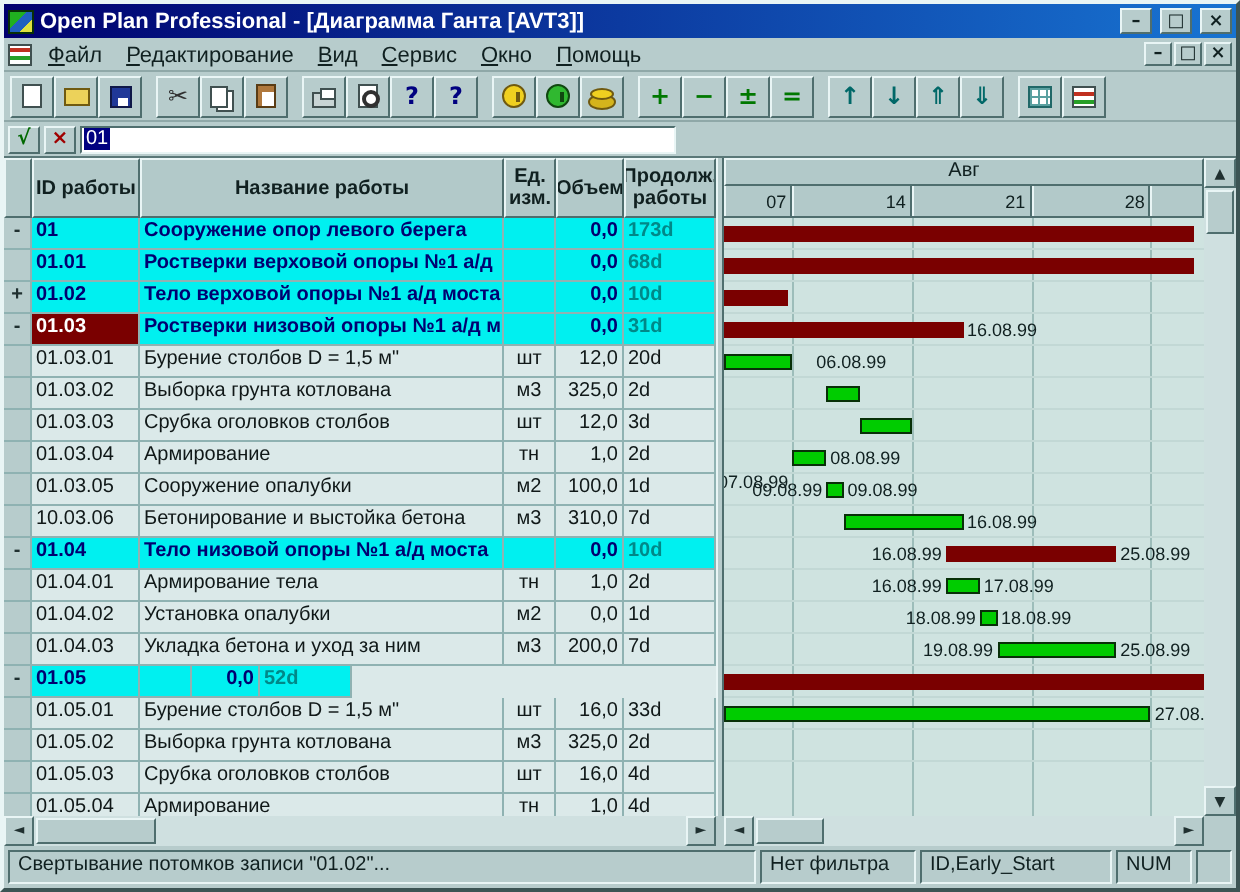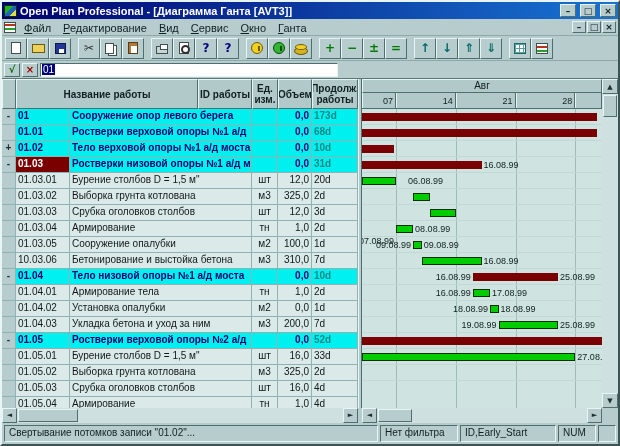--- a/index.html
+++ b/index.html
@@ -145,21 +145,21 @@
   <div class="titlebar">
     <div class="appicon"></div>
     <div class="title-text">Open Plan Professional - [Диаграмма Ганта [AVT3]]</div>
     <button class="winbtn">–</button>
     <button class="winbtn">□</button>
     <button class="winbtn">×</button>
   </div>
 
   <div class="menubar">
     <div class="docicon"></div>
-    <div><span class="mitem">Файл</span><span class="mitem">Редактирование</span><span class="mitem">Вид</span><span class="mitem">Сервис</span><span class="mitem">Окно</span><span class="mitem">Ганта</span></div>
+    <div><span class="mitem">Файл</span><span class="mitem">Редактирование</span><span class="mitem">Вид</span><span class="mitem">Сервис</span><span class="mitem">Окно</span><span class="mitem">Помощь</span></div>
     <div class="menu-spacer"></div>
     <button class="winbtn mdibtn">–</button>
     <button class="winbtn mdibtn">□</button>
     <button class="winbtn mdibtn">×</button>
   </div>
 
   <div class="toolbar">
       <button class="tbtn">
         <span class="ic ic-page"></span>
       </button>
@@ -241,22 +241,22 @@
     <button class="ebtn ok-glyph">√</button>
     <button class="ebtn cancel-glyph">×</button>
     <div class="efield"><span class="selval">01</span></div>
   </div>
 
   <div class="main">
 
     <div class="tpane">
       <div class="thead">
         <div class="hcell w-gut"></div>
+        <div class="hcell w-id">ID работы</div>
         <div class="hcell w-name">Название работы</div>
-        <div class="hcell w-id">ID работы</div>
         <div class="hcell w-unit">Ед.
 изм.</div>
         <div class="hcell w-vol">Объем</div>
         <div class="hcell w-dur">Продолж.
 работы</div>
       </div>
       <div class="tbody">
           <div class="trow sum">
             <div class="cell gutter">-</div>
             <div class="cell cid">01</div>
@@ -365,21 +365,20 @@
             <div class="cell gutter"></div>
             <div class="cell cid">01.04.03</div>
             <div class="cell cname">Укладка бетона и уход за ним</div>
             <div class="cell cunit">м3</div>
             <div class="cell cvol">200,0</div>
             <div class="cell cdur">7d</div>
           </div>
           <div class="trow sum">
             <div class="cell gutter">-</div>
             <div class="cell cid">01.05</div>
-            <div class="cell cname">Ростверки верховой опоры №2 а/д</div>
             <div class="cell cunit"></div>
             <div class="cell cvol">0,0</div>
             <div class="cell cdur">52d</div>
           </div>
           <div class="trow">
             <div class="cell gutter"></div>
             <div class="cell cid">01.05.01</div>
             <div class="cell cname">Бурение столбов D = 1,5 м"</div>
             <div class="cell cunit">шт</div>
             <div class="cell cvol">16,0</div>

